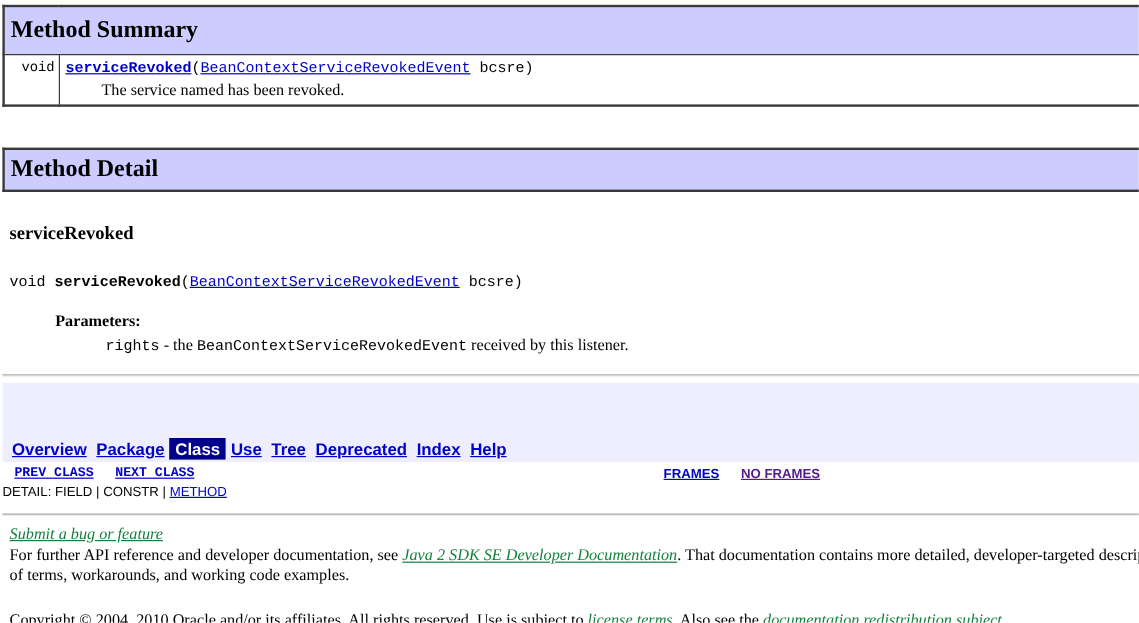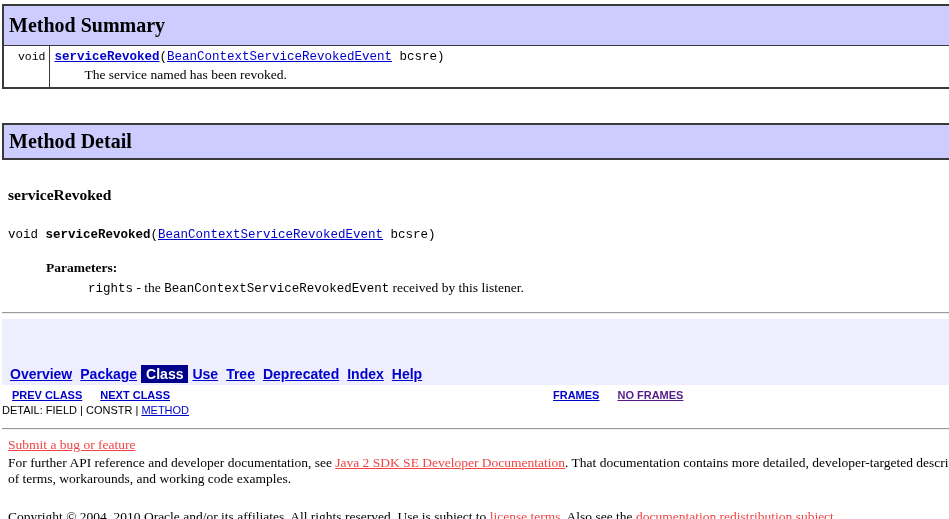--- a/index.html
+++ b/index.html
@@ -84,32 +84,32 @@
     padding: 1px 5px;
     margin-top: 44px;
   }
   .subnav {
     display: flex;
     margin-top: 4px;
     font-family: "Liberation Sans", sans-serif;
     font-size: 11px;
     width: 1246px;
   }
-  .subnav-left { width: 551px; padding-left: 10px; }
+  .subnav-left { width: 551px; padding-left: 10px; font-family: Liberation Mono, monospace; }
   .subnav-right { flex: 1; }
   .subnav-row1 { font-weight: bold; }
   .subnav-row1 a { color: #0000CC; }
   .subnav-row2 { margin-top: 3px; color: #000; }
   .subnav-row2 a { color: #0000CC; }
   .gap-inline { display: inline-block; width: 18px; }
   a.visited { color: #551A8B; }
 
   
   .footer { margin-left: 6px; }
-  .footer a { color: #ef4444; }
+  .footer a { color: #15803d; font-style: italic; }
   .submit-line { margin-top: 7px; }
   .doc-line1 { margin-top: 2px; white-space: nowrap; }
   .doc-line2 { margin-top: 0px; }
   .copyright { margin-top: 22px; }
 </style>
 </head>
 <body>
 
 <div class="wrapper">
 

